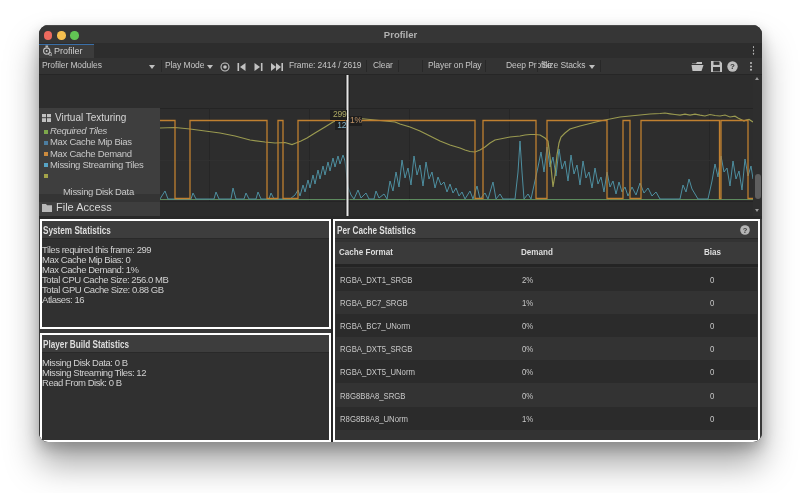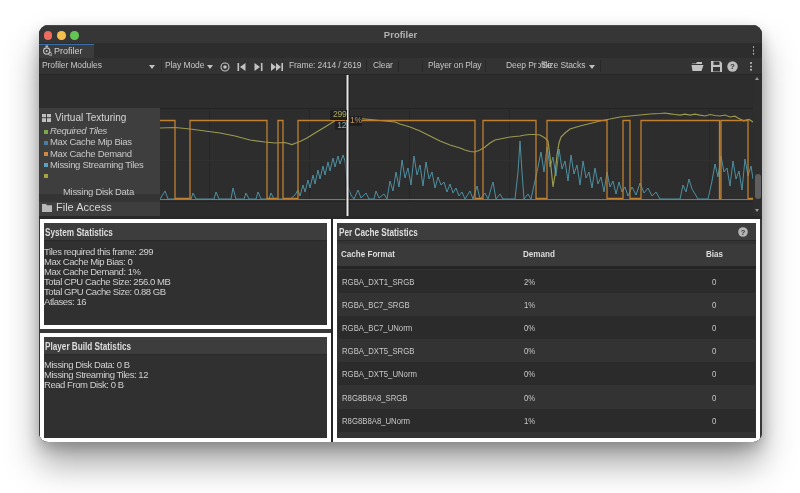--- a/index.html
+++ b/index.html
@@ -21,21 +21,21 @@
   .sep{position:absolute;top:2px;width:1px;height:12px;background:#282828;}
   .darr{position:absolute;width:0;height:0;border-left:3.5px solid transparent;border-right:3.5px solid transparent;border-top:4px solid #c0c0c0;}
   
   #chartzone{left:0;top:50px;width:723px;height:141px;background:#2d2d2d;}
   #legend{left:0;top:83px;width:121px;height:86px;background:#3e3e3e;}
   #legend2{left:0;top:177px;width:121px;height:14px;background:#3e3e3e;}
   .legtxt{position:absolute;font-size:9.5px;letter-spacing:-0.3px;line-height:11.1px;color:#c8c8c8;white-space:nowrap;}
   .sw{position:absolute;left:5px;width:4px;height:4px;}
   
   #stats{left:0;top:191px;width:723px;height:226px;background:#383838;}
-  .box{position:absolute;background:#303030;border:4px solid #ffffff;}
+  .box{position:absolute;background:#303030;border:2px solid #ffffff;}
   .bhead{position:absolute;left:0;top:0;right:0;height:18px;background:#3d3d3d;border-bottom:1px solid #292929;font-size:10.5px;font-weight:bold;color:#dedede;line-height:18px;padding-left:2px;}
   .bhead span{display:inline-block;transform:scaleX(0.78);transform-origin:0 50%;white-space:nowrap;}
   .stxt{position:absolute;left:0px;font-size:9.5px;letter-spacing:-0.45px;color:#d0d0d0;line-height:10.05px;white-space:pre;}
   .row{position:absolute;left:1px;right:1px;height:23.2px;background:#2b2b2b;font-size:9.7px;color:#c8c8c8;}
   .row.alt{background:#333333;}
   .row span{position:absolute;top:0;line-height:23.2px;transform:scaleX(0.8);transform-origin:0 50%;white-space:nowrap;}
   .chd{position:absolute;font-size:9.5px;font-weight:bold;color:#dedede;line-height:20px;transform:scaleX(0.85);transform-origin:0 50%;white-space:nowrap;}
   
   .plabel{position:absolute;background:#1e1e1e;font-size:8.5px;font-weight:normal;letter-spacing:-0.2px;line-height:9.5px;text-align:right;}
 </style>

